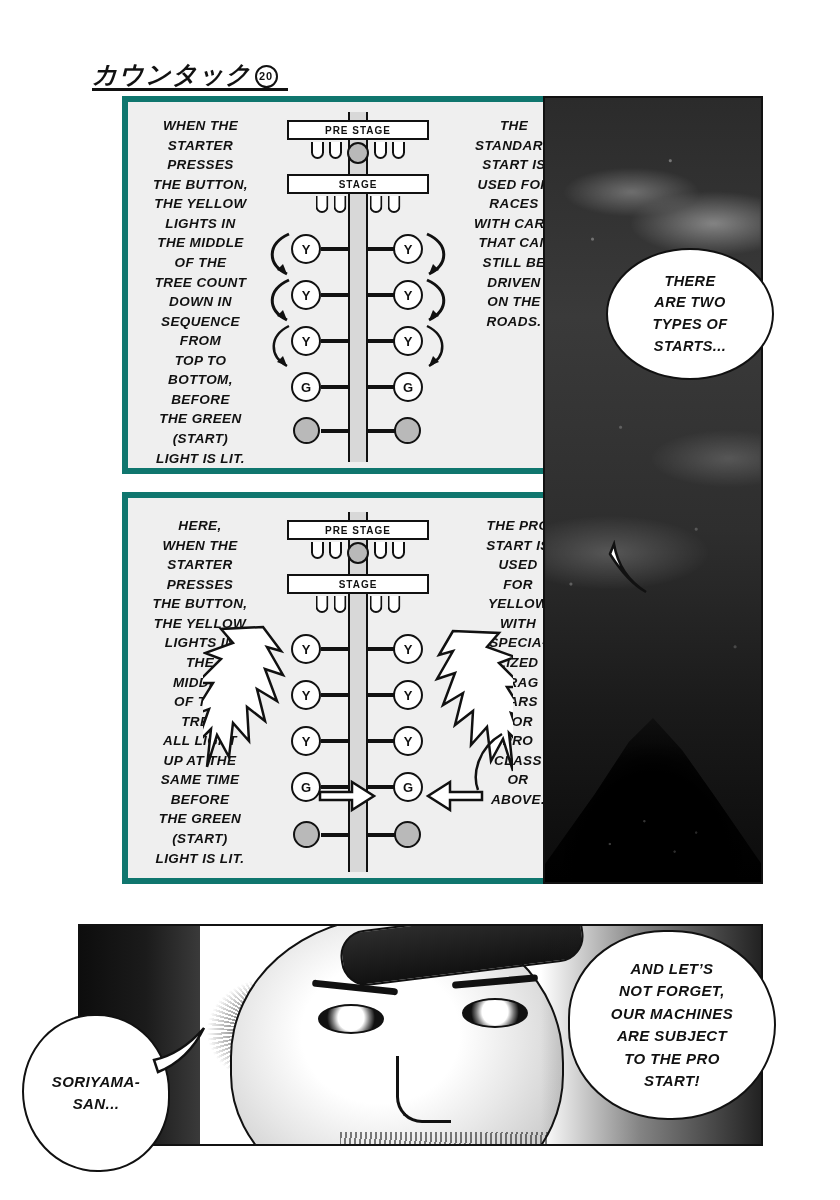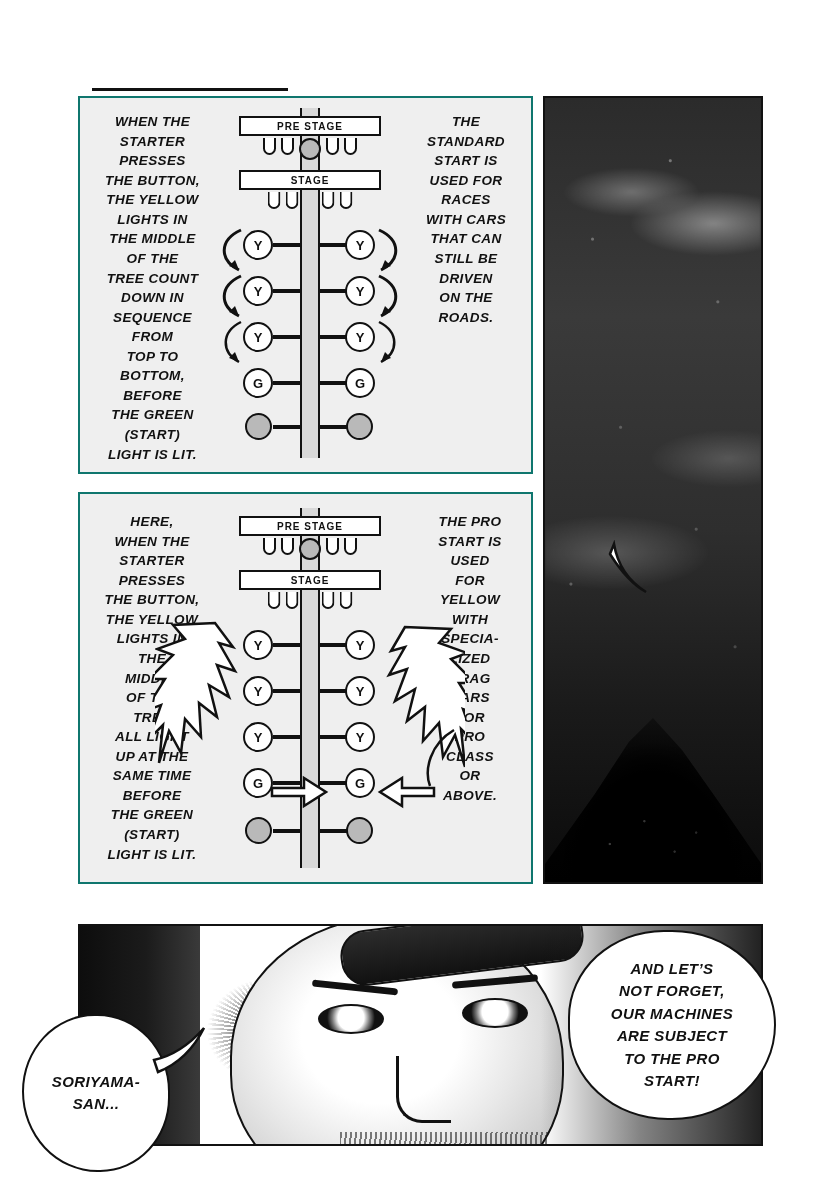--- a/index.html
+++ b/index.html
@@ -13,21 +13,21 @@
     font-family:"Liberation Serif",serif;font-weight:bold;font-style:italic;
     font-size:25px;letter-spacing:1px;color:#111;white-space:nowrap;
   }
   .vol-badge{
     display:inline-block;width:19px;height:19px;border:2px solid #111;border-radius:50%;
     font-size:11px;line-height:19px;text-align:center;font-style:normal;font-weight:bold;
     vertical-align:3px;margin-left:3px;font-family:"Liberation Sans",sans-serif;
   }
 
   
-  .panel{position:absolute;border:2px solid #0f766e;background:#efefef;box-sizing:border-box;}
+  .panel{position:absolute;border:6px solid #0f766e;background:#efefef;box-sizing:border-box;margin-left:44px;}
 
   
   .tree{position:absolute;}
   .tree .pole{
     position:absolute;left:50%;transform:translateX(-50%);
     width:16px;top:0;bottom:0;background:#d8d8d8;border-left:2px solid #111;border-right:2px solid #111;
   }
   .sign{
     position:absolute;left:50%;transform:translateX(-50%);
     border:2px solid #111;background:#fff;text-align:center;
@@ -149,20 +149,23 @@
     font-family:"Liberation Sans",sans-serif;font-weight:bold;font-style:italic;
     font-size:14.5px;line-height:1.5;letter-spacing:.4px;color:#111;white-space:pre-line;
     box-sizing:border-box;
   }
 </style>
 </head>
 <body>
 
 <div class="page">
 
+  <div class="series-title">
+    <span>カウンタック</span><span class="vol-badge">20</span>
+  </div>
   <div style="position:absolute;left:92px;top:88px;width:196px;height:3px;background:#111;"></div>
 
   <div class="panel" style="left:78px;top:96px;width:455px;height:378px;">
 
     <div class="mtext" style="left:10px;top:14px;width:125px;">WHEN THE
 STARTER
 PRESSES
 THE BUTTON,
 THE YELLOW
 LIGHTS IN
@@ -348,20 +351,24 @@
     </svg>
   </div>
 
   <div class="night" style="left:543px;top:96px;width:220px;height:788px;">
     <div class="sky"></div>
     <div class="clouds"></div>
     <div class="mountain"></div>
     <div class="mountain-speck"></div>
   </div>
 
+  <div class="balloon" style="left:606px;top:248px;width:168px;height:132px;">THERE
+ARE TWO
+TYPES OF
+STARTS...</div>
   <svg style="position:absolute;left:608px;top:540px;width:50px;height:60px;" viewBox="0 0 50 60">
     <path d="M6 4 C10 28 22 42 38 52 C24 44 12 30 2 14 Z" fill="#fff" stroke="#111" stroke-width="2.5"></path>
   </svg>
 
   <div class="facepanel" style="left:78px;top:924px;width:685px;height:222px;">
     <div class="dark-left"></div>
     <div class="flare"></div>
     <div class="head"></div>
     <div class="goggles"></div>
     <div class="brow" style="left:232px;top:58px;width:86px;transform:rotate(6deg);"></div>

